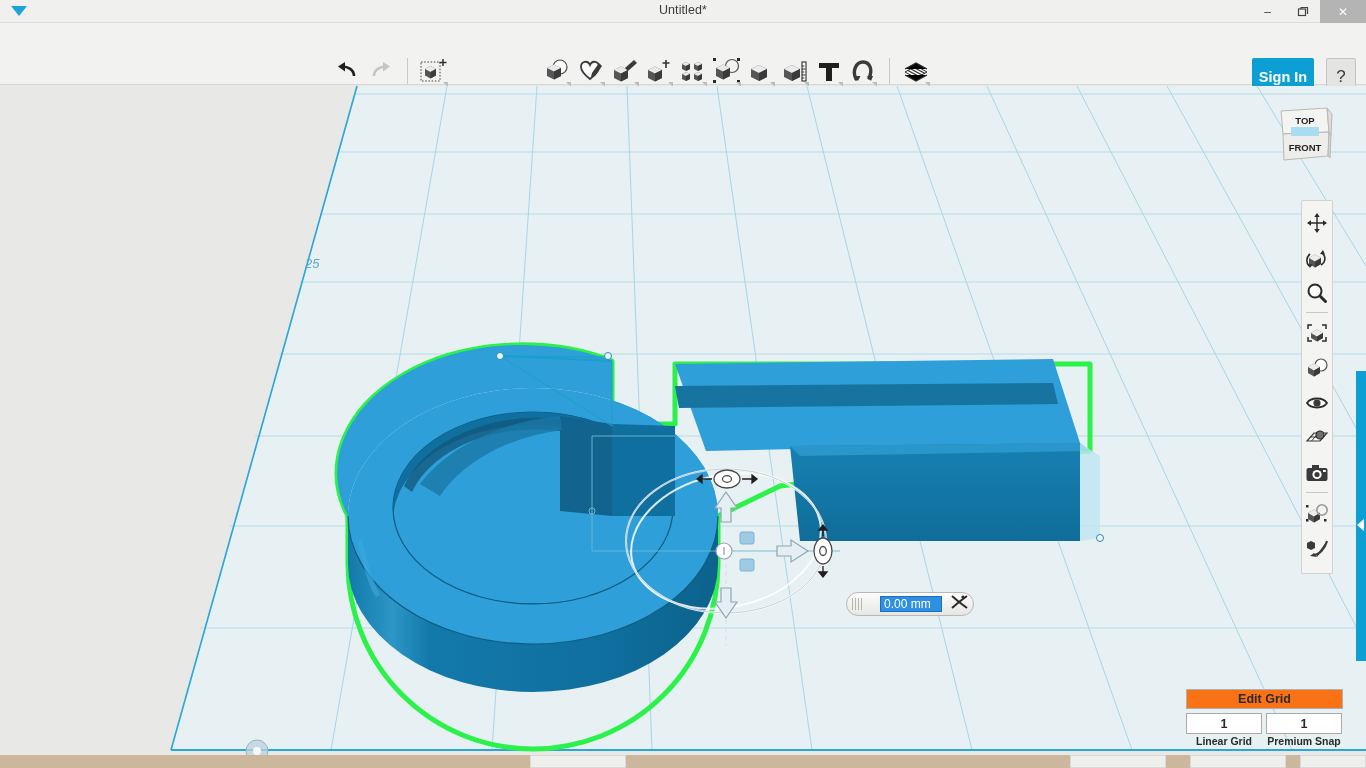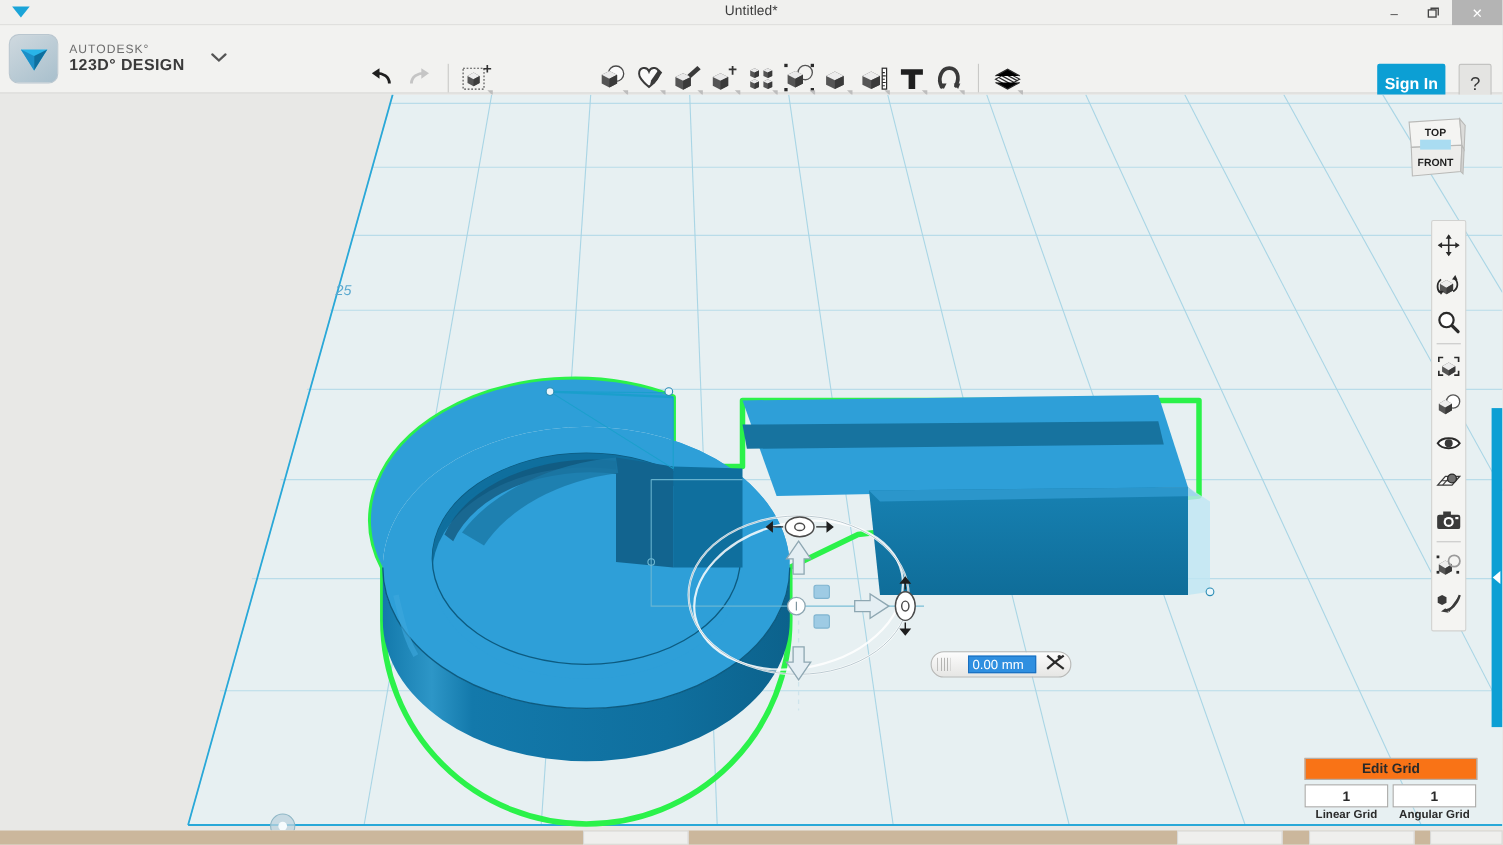--- a/index.html
+++ b/index.html
@@ -166,38 +166,20 @@
             <rect x="1.5" y="3" width="7" height="6.5" fill="none" stroke="#444" stroke-width="1.2"></rect>
             <path d="M4 3 V1.5 H10.5 V8" fill="none" stroke="#444" stroke-width="1.2"></path>
           </svg>
       </div>
       <div class="wc close">✕</div>
     </div>
   </div>
 
   <div class="apptoolbar">
 
-    <div class="brand">
-      <div class="brand-logo">
-        <svg width="30" height="28" viewBox="0 0 30 28">
-          <path d="M3 5 L27 5 L15 24 Z" fill="#29b4e8"></path>
-          <path d="M15 24 L27 5 L15 11 Z" fill="#0f6f9e"></path>
-          <path d="M3 5 L15 11 L15 24 Z" fill="#1d8fc7"></path>
-        </svg>
-      </div>
-      <div class="brand-txt">
-        <div class="l1">AUTODESK°</div>
-        <div class="l2">123D° DESIGN</div>
-      </div>
-      <span class="brand-caret">
-        <svg width="18" height="12" viewBox="0 0 18 12">
-            <path d="M3 3.5 L9 9 L15 3.5" fill="none" stroke="#555" stroke-width="2.1" stroke-linecap="round"></path>
-          </svg>
-      </span>
-    </div>
 
     <div class="tool-group" style="left:330px;">
       <div class="tbtn">
         <svg width="26" height="22" viewBox="0 0 26 22">
           <path d="M20 16 C20 9.5 14 6.5 8 6.5" fill="none" stroke="#1f1f1f" stroke-width="2.6"></path>
           <path d="M11 2 L4 6.6 L11 11.5 Z" fill="#1f1f1f"></path>
         </svg>
       </div>
       <div class="tbtn">
         <svg width="26" height="22" viewBox="0 0 26 22">
@@ -612,21 +594,21 @@
     </div>
 
     <div class="gridpanel">
       <div class="gp-head">Edit Grid</div>
       <div class="gp-row">
         <div class="gp-field">1</div>
         <div class="gp-field">1</div>
       </div>
       <div class="gp-labels">
         <div class="gp-lbl">Linear Grid</div>
-        <div class="gp-lbl">Angular Grid</div>
+        <div class="gp-lbl">Premium Snap</div>
       </div>
     </div>
 
   </div>
 
   <div class="bottomstrip">
     <div class="seg" style="left:530px;width:96px;"></div>
     <div class="seg" style="left:1070px;width:96px;"></div>
     <div class="seg" style="left:1190px;width:96px;"></div>
     <div class="seg" style="left:1300px;width:66px;"></div>

